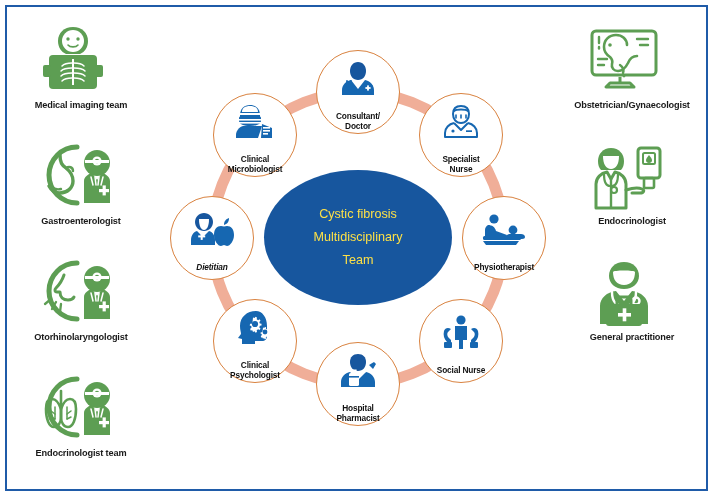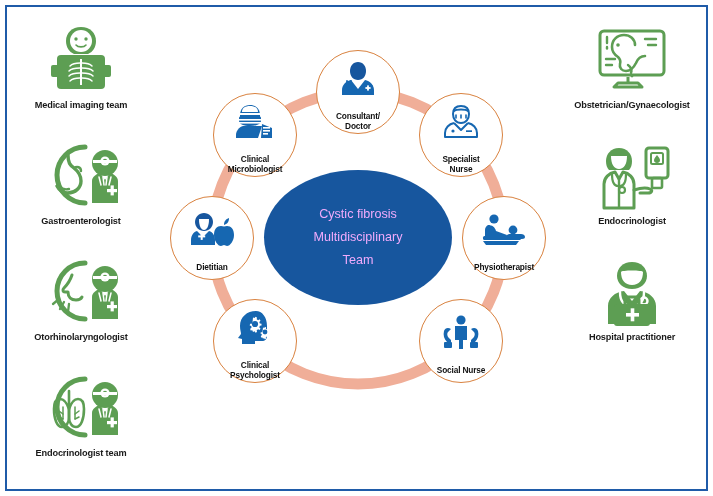--- a/index.html
+++ b/index.html
@@ -22,21 +22,21 @@
     top: 0; width: 140px; height: 100%;
     display: flex; flex-direction: column;
     justify-content: flex-start; align-items: center;
     padding-top: 14px;
   }
   #left-col  { left: 4px; }
   #right-col { right: 4px; }
   .side-item {
     width: 136px; height: 116px;
     display: flex; flex-direction: column;
-    align-items: center; justify-content: flex-start;
+    justify-content: flex-start;
   }
   .side-icon {
     height: 78px; width: 120px;
     display: flex; align-items: center; justify-content: center;
   }
   .side-label {
     font-size: 9.2px; font-weight: bold; color: #1a1a1a;
     text-align: center; line-height: 1.15; margin-top: 1px;
     letter-spacing: -0.15px;
   }
@@ -69,21 +69,21 @@
   #center-circle {
     position: absolute;
     left: 117px; top: 163px;
     width: 188px; height: 135px;
     border-radius: 50%;
     background: #17569E;
     display: flex; flex-direction: column;
     align-items: center; justify-content: center;
   }
   .center-line {
-    color: #f0abfc; font-size: 12.6px;
+    color: #fde047; font-size: 12.6px;
     line-height: 1.85; text-align: center;
   }
   .blue  { fill: #1667B1; }
   .blued { fill: #17569E; }
   .grn   { fill: #5D9E53; stroke: none; }
   .grns  { fill: none; stroke: #5D9E53; stroke-width: 5; }
 </style>
 </head>
 <body>
 
@@ -258,21 +258,21 @@
           <path d="M29 16c0 8 4 13 11 13s11-5 11-13c0-2-22-2-22 0z" fill="#fff"></path>
           <path class="grn" d="M16 68V50c0-8 7-14 16-15l8 10 8-10c9 1 16 7 16 15v18z"></path>
           <path d="M28 36c0 9 4 14 12 14s12-5 12-14" fill="none" stroke="#fff" stroke-width="2.4" stroke-linecap="round"></path>
           <circle cx="52" cy="45" r="3.5" fill="none" stroke="#fff" stroke-width="2.4"></circle>
           <rect class="grn" x="22" y="48" width="36" height="22" rx="3"></rect>
           <path d="M33 48v-4a3 3 0 0 1 3-3h8a3 3 0 0 1 3 3v4" fill="none" stroke="#5D9E53" stroke-width="3"></path>
           <rect x="34" y="57" width="13" height="3.6" fill="#fff"></rect>
           <rect x="38.7" y="52.3" width="3.6" height="13" fill="#fff"></rect>
         </svg>
       </div>
-      <div class="side-label">Hospital practitioner</div>
+      <div class="side-label">General practitioner</div>
     </div>
 
   </div>
 
   <div id="stage">
 
     <svg id="ring-svg" width="423" height="486">
       <circle cx="211" cy="231" r="146" fill="none" stroke="#F0AE98" stroke-width="11"></circle>
     </svg>
 
@@ -340,20 +340,37 @@
           <path class="blue" d="M16 11h12v14h-4v9h-4v-9h-4z"></path>
           <path class="blue" d="M12 14c-3-2-6-1-7 2-1 4 0 8 3 11l4 3v-5l-3-3c-1-2-1-4 0-5z"></path>
           <path class="blue" d="M32 14c3-2 6-1 7 2 1 4 0 8-3 11l-4 3v-5l3-3c1-2 1-4 0-5z"></path>
           <rect class="blue" x="5" y="27" width="8" height="6" rx="1"></rect>
           <rect class="blue" x="31" y="27" width="8" height="6" rx="1"></rect>
         </svg>
       </div>
       <div class="node-label">Social Nurse</div>
     </div>
 
+    <div class="node" style="left:169px; top:335px;">
+      <div class="node-icon">
+        <svg width="40" height="34" viewBox="0 0 40 34">
+          <path class="blued" d="M20 1c-5 0-8 3-8 8s3 9 8 9 8-4 8-9-3-8-8-8z"></path>
+          <path class="blue" d="M12 19c-5 1-9 5-9 10v5h34v-5c0-5-4-9-9-10l-8 8z"></path>
+          <rect x="11" y="20" width="10" height="13" rx="1.6" fill="#fff"></rect>
+          <rect x="13.4" y="16.5" width="5.2" height="4" fill="#fff"></rect>
+          <rect x="11" y="23" width="10" height="1.6" fill="#1667B1"></rect>
+          <path d="M24 20l8-5" stroke="#fff" stroke-width="2.4" stroke-linecap="round"></path>
+          <path class="blue" d="M31 12l5-3 2 2-3 5z"></path>
+        </svg>
+      </div>
+      <div class="node-label">
+        <span>Hospital</span><br>
+        <span>Pharmacist</span>
+      </div>
+    </div>
 
     <div class="node" style="left:66px; top:292px;">
       <div class="node-icon">
         <svg width="42" height="34" viewBox="0 0 42 34">
           <path class="blue" d="M22 1C13 1 6 7 6 16c0 4 1 6 1 8l-3 4 4 1v4c0 2 1 3 3 3h10v-5h7c3 0 5-2 5-5V16c0-9-5-15-11-15z"></path>
           <g fill="#fff">
             <path d="M19 7.5l1.6.6.9-1.4 1.5.8-.3 1.7 1.4 1 1.5-.9.9 1.5-1.2 1.2.5 1.6 1.7.2v1.7l-1.7.3-.5 1.6 1.2 1.2-.9 1.5-1.5-.9-1.4 1 .3 1.7-1.5.8-.9-1.4-1.6.6-.7-1.6-1.7.1-.4-1.7 1.3-1-.2-1.7-1.6-.6.4-1.7 1.7.1.7-1.6z"></path>
           </g>
           <circle cx="21" cy="14" r="3.1" fill="#1667B1"></circle>
           <g fill="#fff">
@@ -361,21 +378,21 @@
           </g>
           <circle cx="31" cy="22" r="2.4" fill="#1667B1"></circle>
         </svg>
       </div>
       <div class="node-label">
         <span>Clinical</span><br>
         <span>Psychologist</span>
       </div>
     </div>
 
-    <div class="node" style="left:23px; top:189px;">
+    <div class="node" style="left:23px; top:189px;font-style:italic;">
       <div class="node-icon">
         <svg width="44" height="34" viewBox="0 0 44 34">
           <path class="blued" d="M14 1C9 1 5 5 5 10c0 5 4 9 9 9s9-4 9-9c0-5-4-9-9-9z"></path>
           <path d="M9 7c0 7 2 11 5 11s5-4 5-11z" fill="#fff"></path>
           <path class="blue" d="M7 19c-4 1-6 5-6 9v5h24v-5c0-4-2-8-6-9l-6 6z"></path>
           <rect x="8.2" y="23.4" width="7" height="2" fill="#fff"></rect>
           <rect x="10.7" y="20.9" width="2" height="7" fill="#fff"></rect>
           <path class="blue" d="M31 14c-4 0-7 3-7 9 0 6 4 11 7 11 1 0 2-1 3-1s2 1 3 1c3 0 7-5 7-11 0-6-3-9-7-9-1 0-2 .5-3 .5s-2-.5-3-.5z"></path>
           <path class="blue" d="M34 13c0-4 2-6 5-7 0 4-2 6-5 7z"></path>
         </svg>

